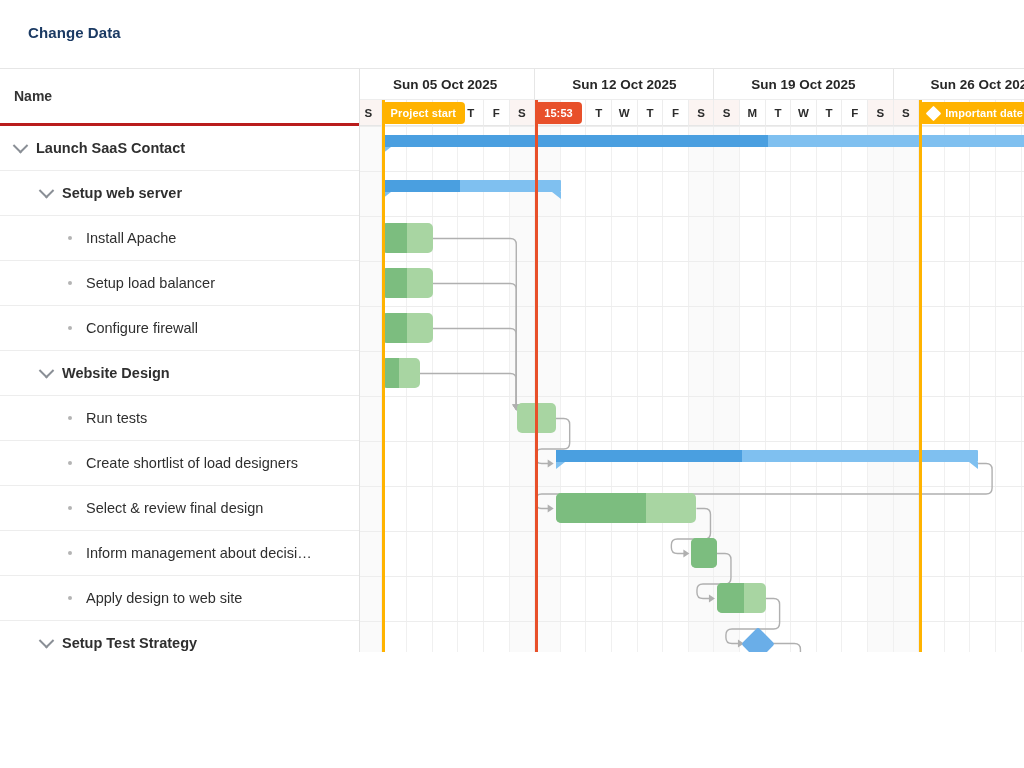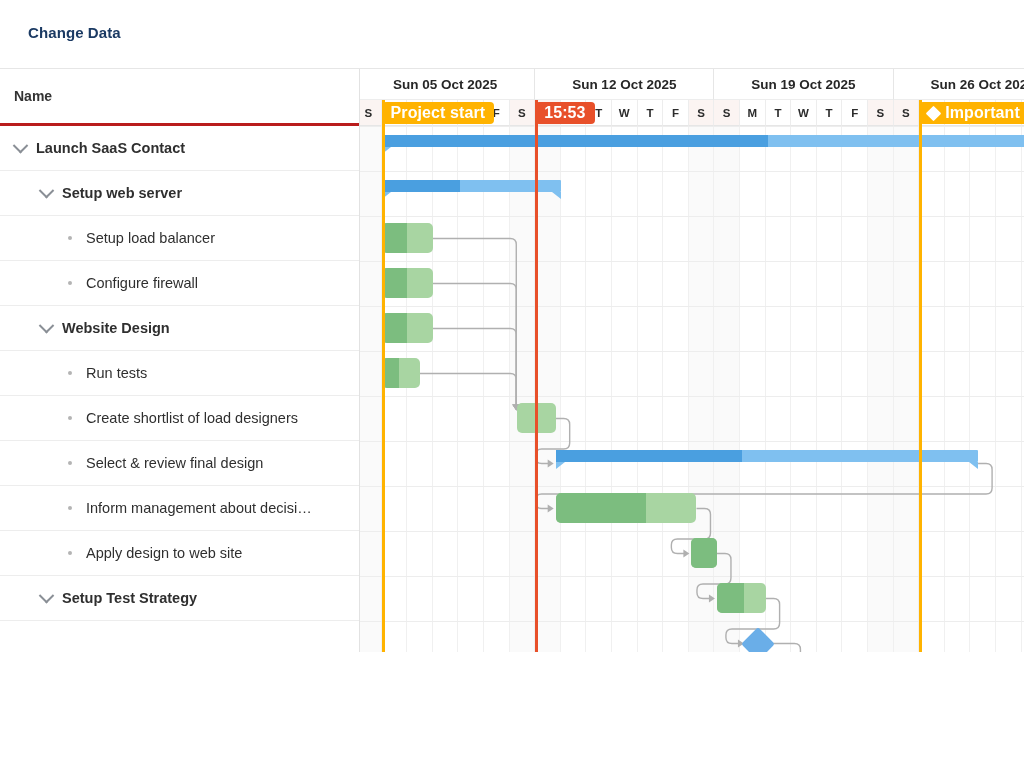--- a/index.html
+++ b/index.html
@@ -100,21 +100,21 @@
   
   .vline{position:absolute;top:0;width:3px;height:643px;z-index:6;}
   .vline.orange{background:#ffb300;}
   .vline.red{background:#e8502a;}
   .hdr-vline{position:absolute;top:31px;width:3px;height:26px;z-index:7;}
 
   .badge{
     position:absolute;top:33px;height:22px;z-index:9;
     display:flex;align-items:center;gap:6px;
     padding:0 9px;border-radius:4px;box-sizing:border-box;
-    font-size:16px;font-weight:700;color:#fff;white-space:nowrap;
+    font-size:11px;font-weight:700;color:#fff;white-space:nowrap;
     letter-spacing:.1px;
   }
   .badge.amber{background:#ffb300;}
   .badge.red{background:#e8502a;}
   .diamond-ic{
     width:11px;height:11px;background:#fff;flex:0 0 11px;
     transform:rotate(45deg);border-radius:1px;
   }
 
   
@@ -157,20 +157,26 @@
             <div class="marker">
               <span class="chev"></span>
             </div>
             <div class="lbl">Launch SaaS Contact</div>
           </div>
           <div class="nrow lvl1">
             <div class="marker">
               <span class="chev"></span>
             </div>
             <div class="lbl">Setup web server</div>
+          </div>
+          <div class="nrow lvl2">
+            <div class="marker">
+              <span class="dot"></span>
+            </div>
+            <div class="lbl">Install Apache</div>
           </div>
           <div class="nrow lvl2">
             <div class="marker">
               <span class="dot"></span>
             </div>
             <div class="lbl">Setup load balancer</div>
           </div>
           <div class="nrow lvl2">
             <div class="marker">
               <span class="dot"></span>

